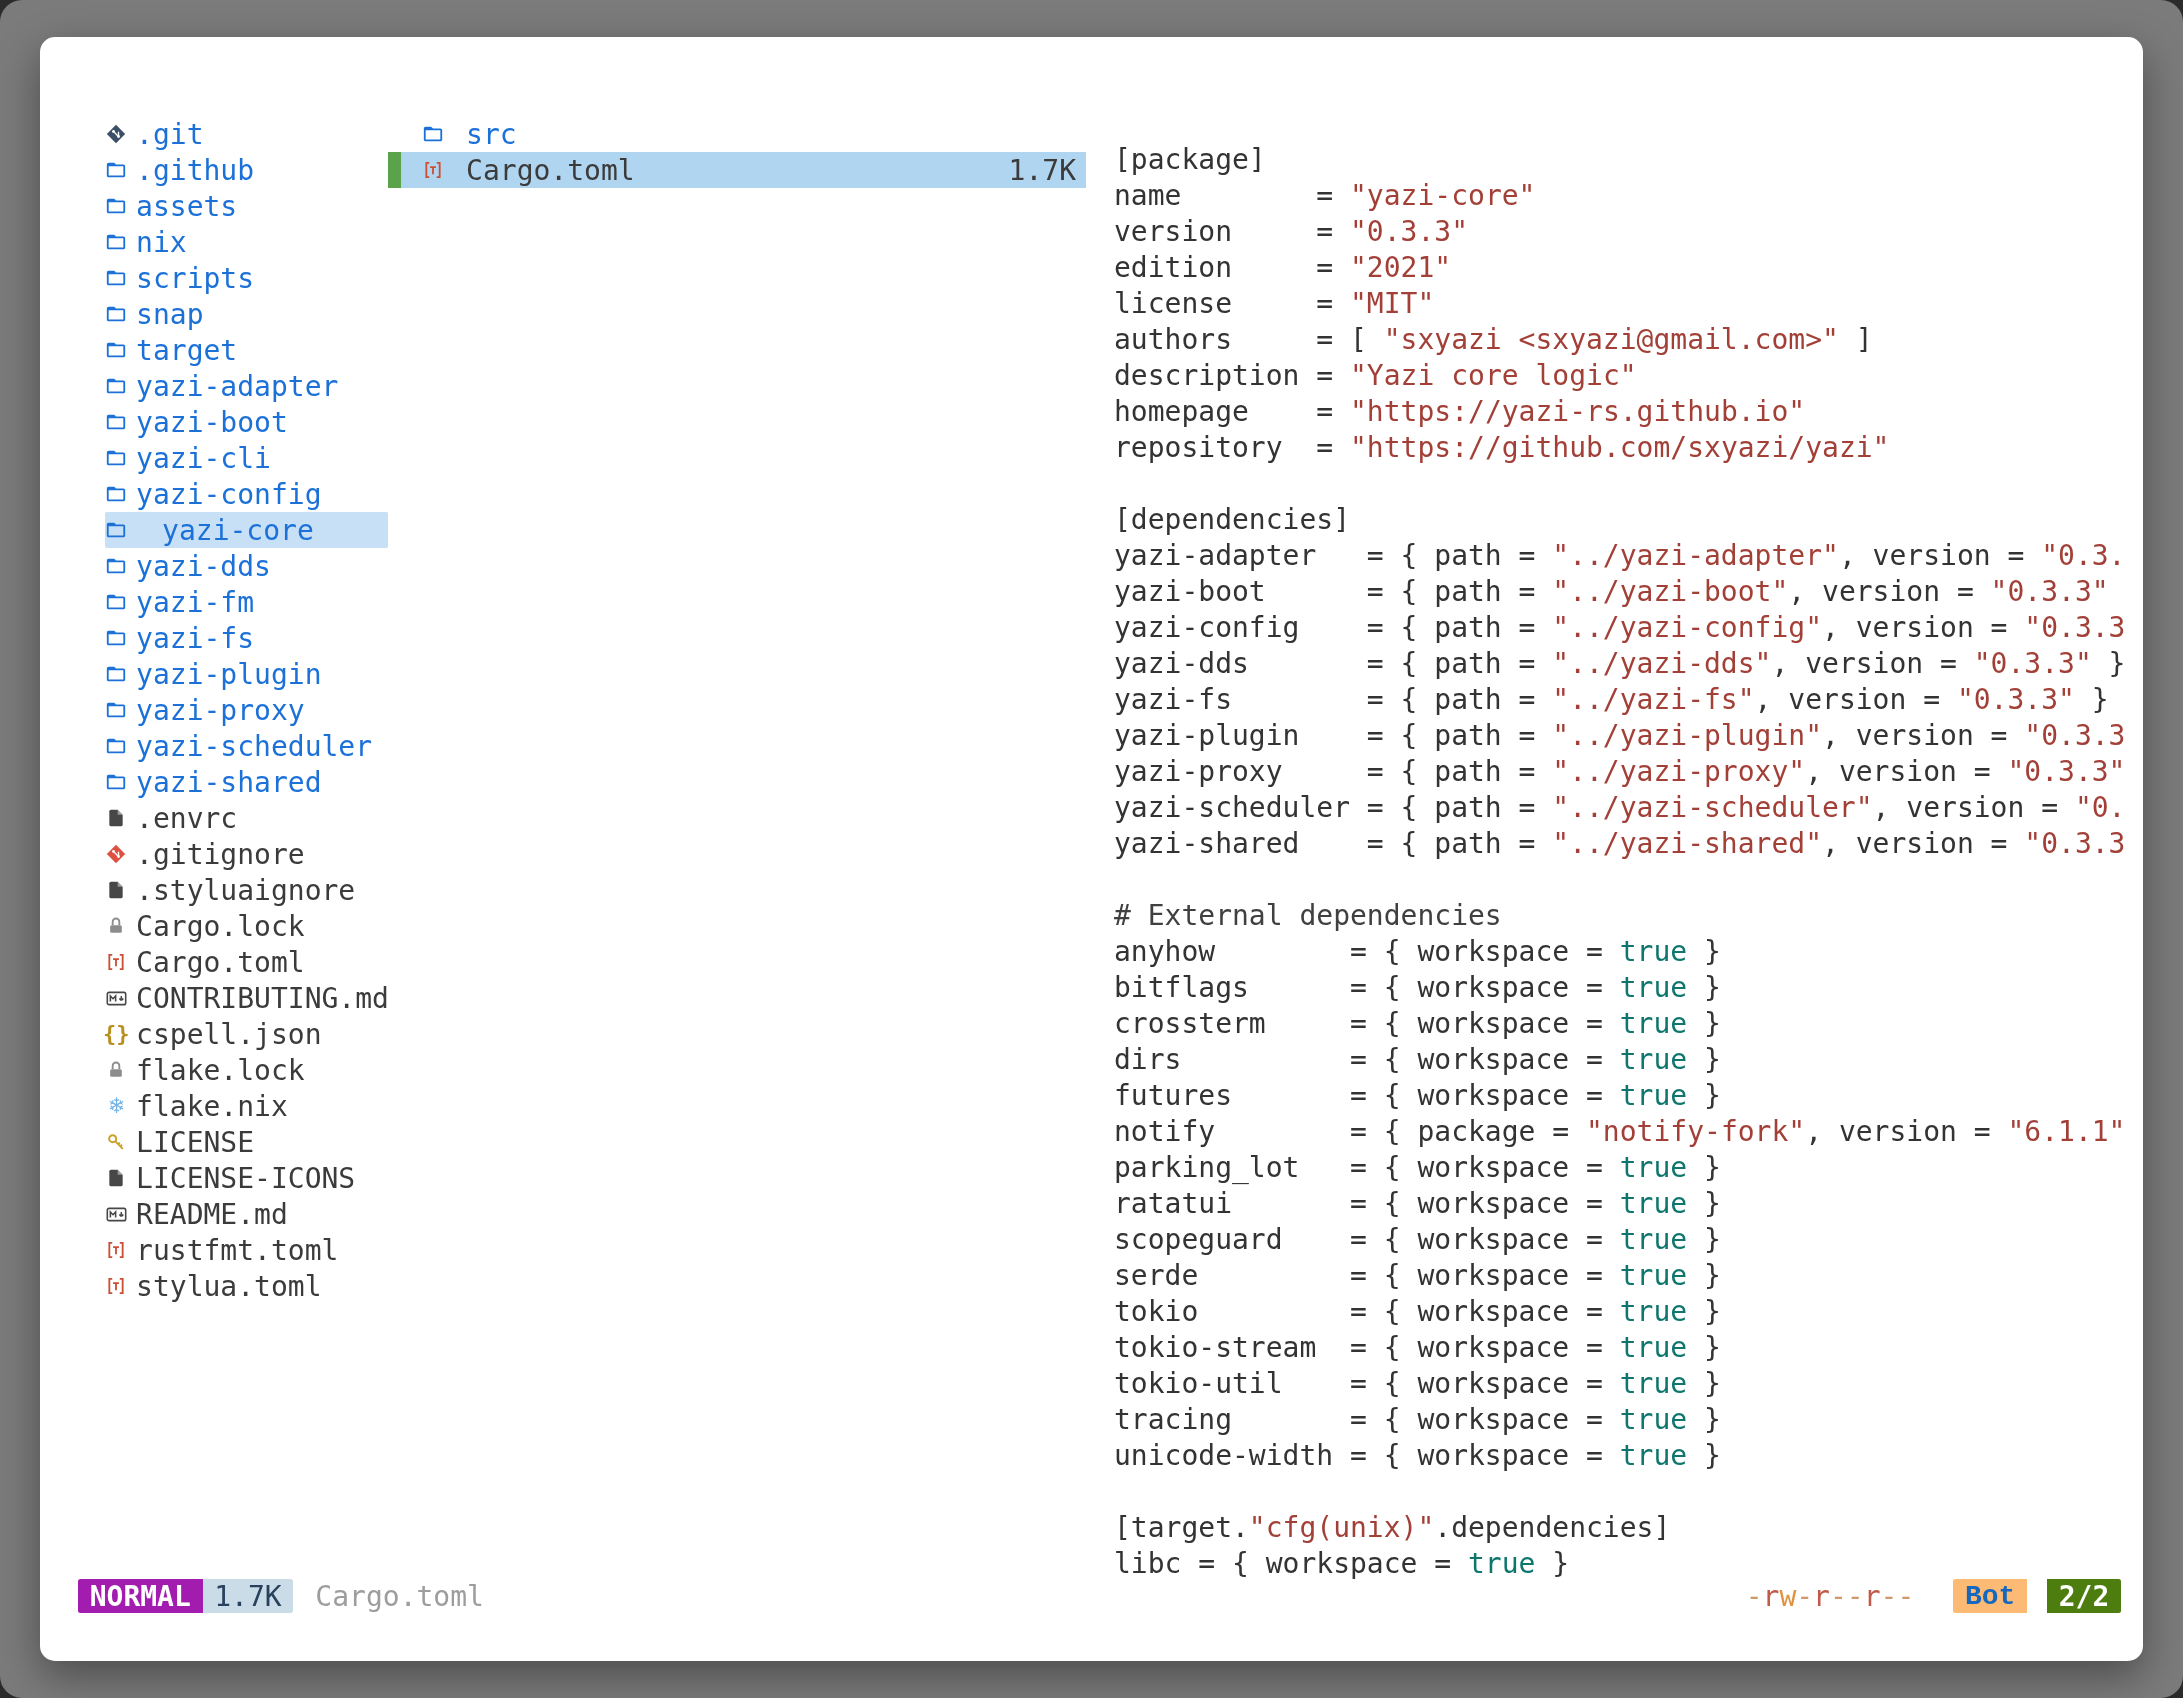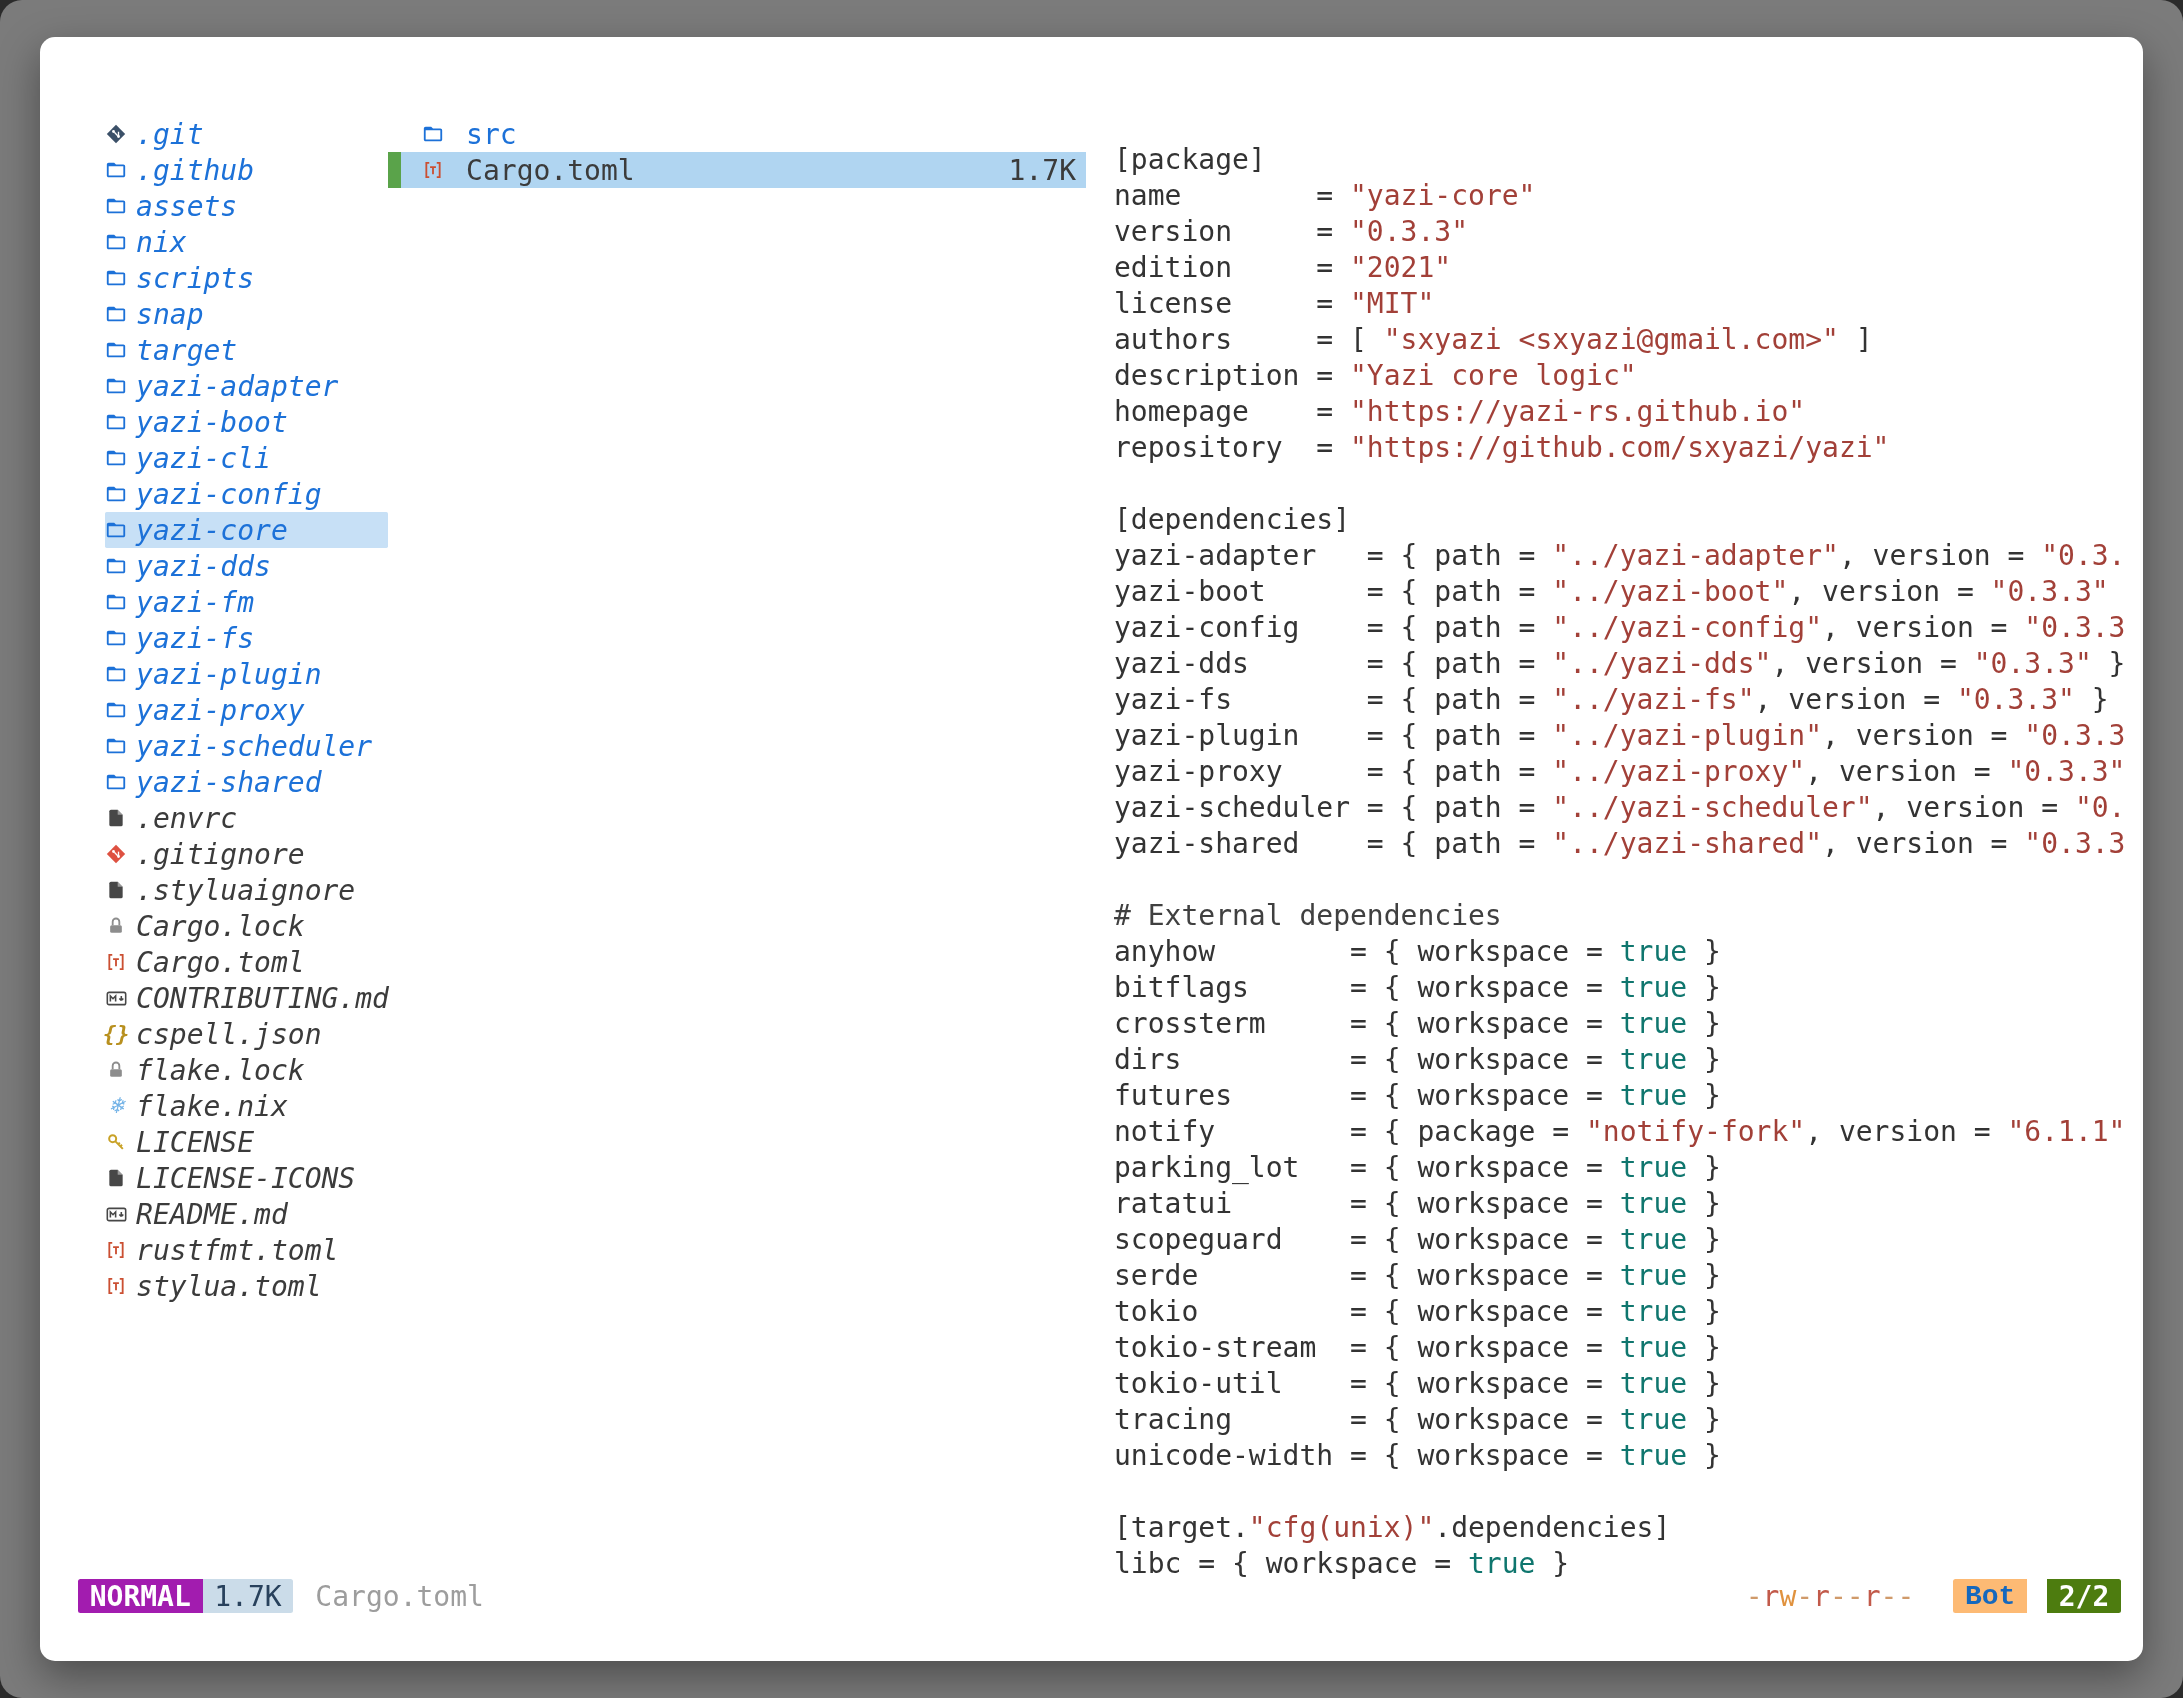--- a/index.html
+++ b/index.html
@@ -11,26 +11,26 @@
     font-size:28px; color:#3b3b3b;
   }
   .frame { position:absolute; inset:0; background:#7b7b7b; border-radius:22px; }
   .window {
     position:absolute; left:40px; right:40px; top:37px; bottom:37px;
     background:#ffffff; border-radius:15px; overflow:hidden;
     box-shadow:0 15px 42px rgba(0,0,0,.38);
   }
   .panes { position:absolute; left:65px; right:25px; top:79px; bottom:126px; display:flex; align-items:flex-start; }
   .pane { flex:none; }
-  .pane-parent { width:283px;font-style:italic; }
+  .pane-parent { width:283px; }
   .pane-current { width:698px; }
   .pane-preview { margin-left:28px; width:60ch; overflow:hidden;margin-top:26px; }
 
   .row { display:flex; align-items:center; height:36px; white-space:pre; position:relative; }
-  .pane-parent .row.selected { background:#c7e0f6; border-radius:1.7px; }
+  .pane-parent .row.selected { background:#c7e0f6; border-radius:1.7px;gap:26px; }
   .pane-current .row { padding-left:34px;gap:8px; }
   .pane-current .row.selected { background:#b0d5f1; }
   .marker { position:absolute; left:0; top:0; bottom:0; width:12.6px; background:#5aa34a; }
 
   .icon { width:22.7px; height:22.7px; display:inline-flex; align-items:center; justify-content:center; margin-right:8.4px; flex:none; }
   .pane-current .icon { margin-right:13.4px; }
   .icon .g { line-height:1; }
   .i-folder,.i-folder-open { color:#1c71d8; }
   .i-git { color:#3b5068; }
   .i-git-ignore { color:#de5141; }

